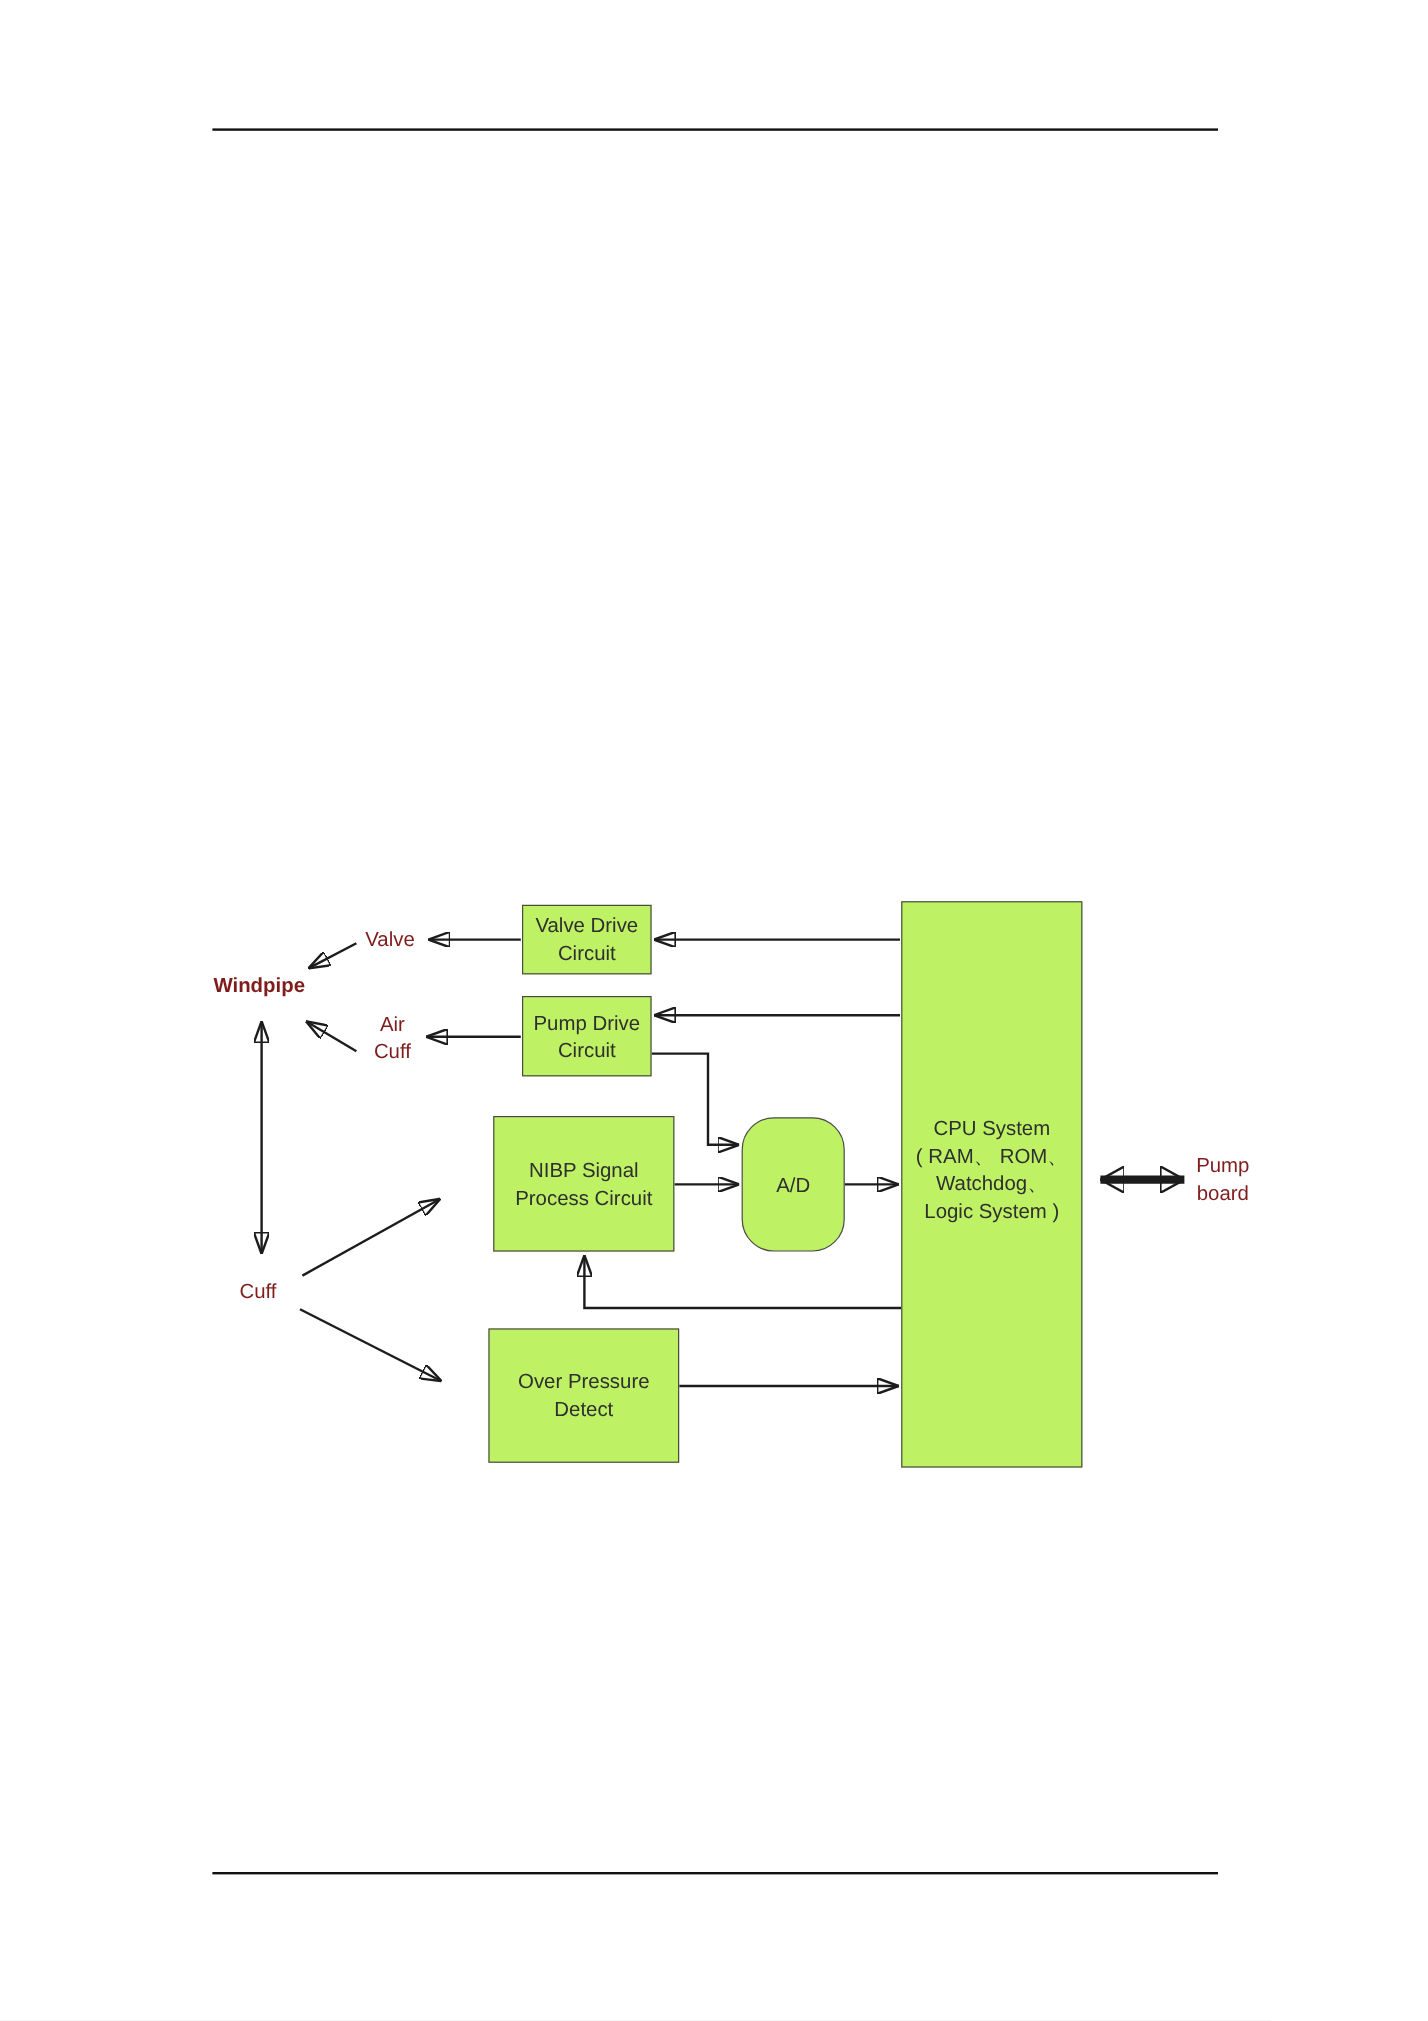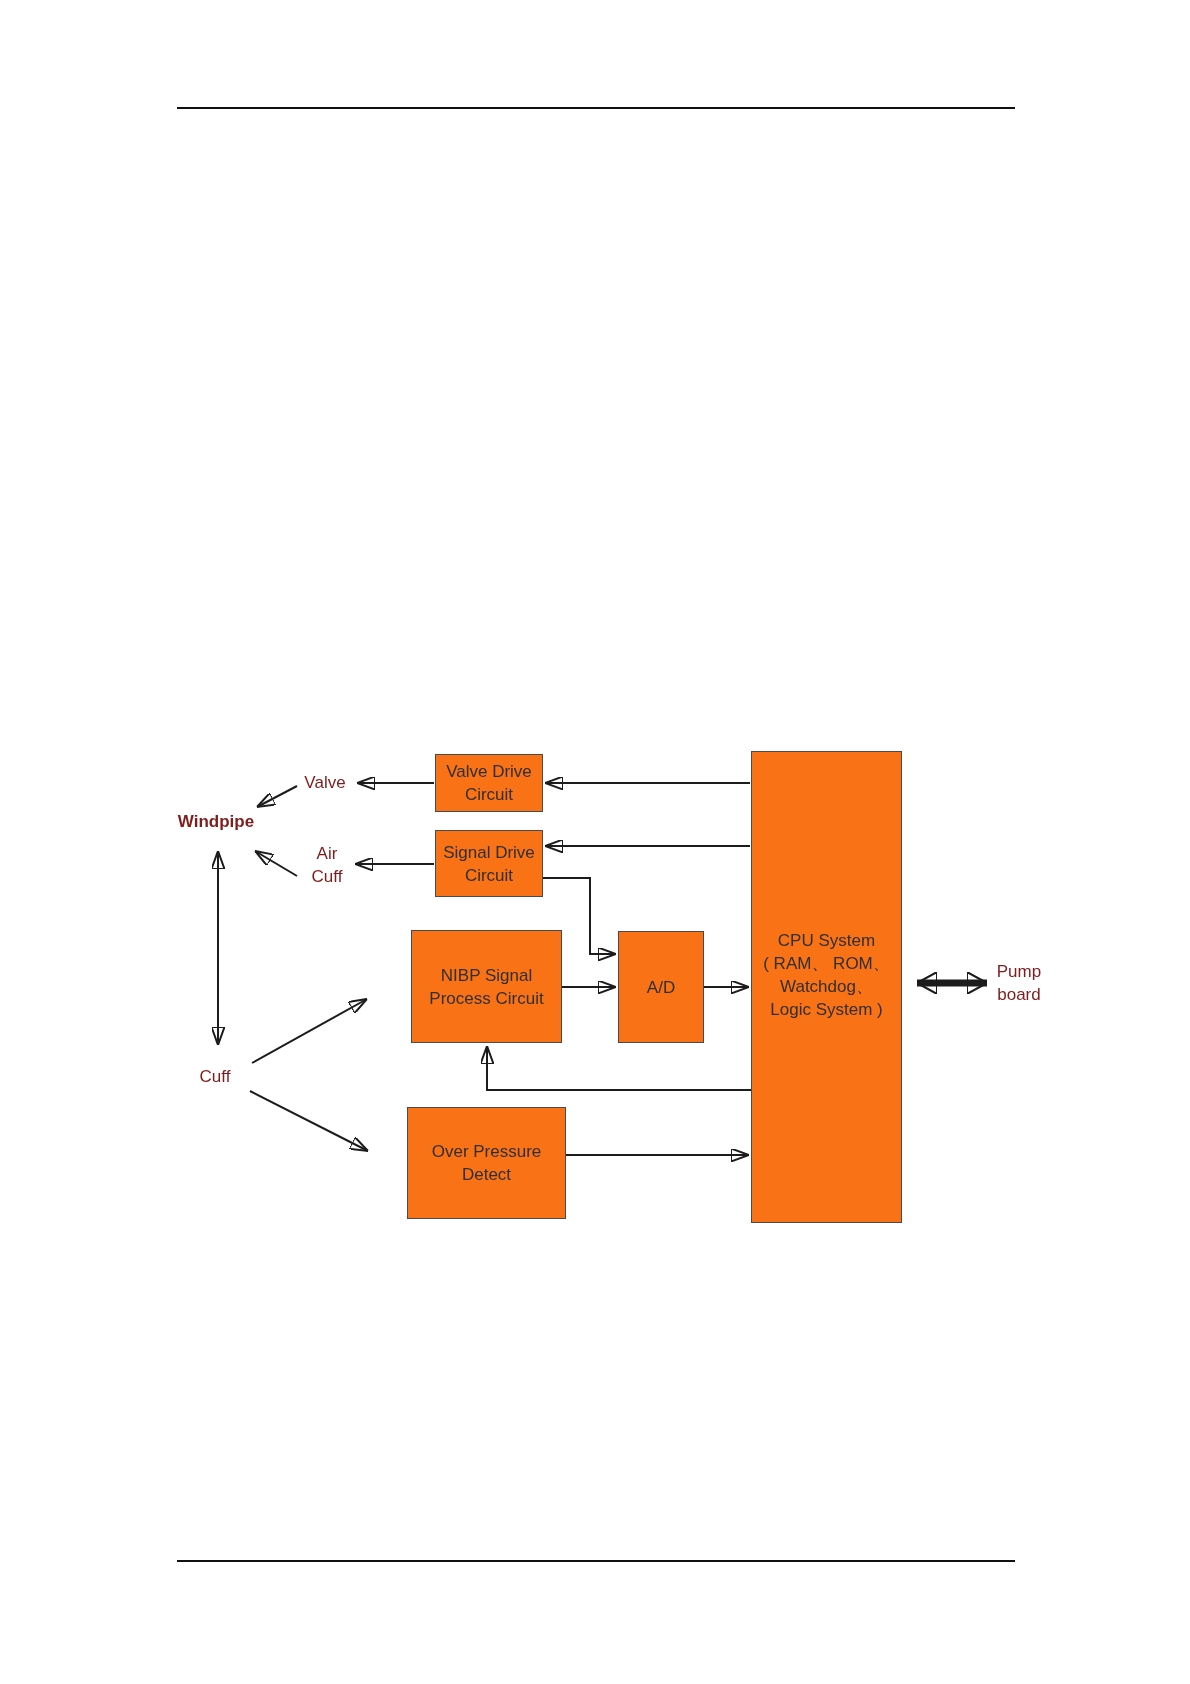--- a/index.html
+++ b/index.html
@@ -16,32 +16,32 @@
     position:absolute;
     left:177px;width:838px;height:2px;
     background:#111111;
   }
   .rule.top{top:107px;}
   .rule.bottom{top:1560px;}
 
   .dbox{
     position:absolute;
     border:1.5px solid #4a4a4a;
-    background:#f97316;
+    background:#bef264;
     display:flex;flex-direction:column;
     align-items:center;justify-content:center;
     text-align:center;
     font-size:17px;line-height:23px;
     color:#2f2f2f;
     box-sizing:border-box;
   }
   .box-valve-drive{left:435px;top:754px;width:108px;height:58px;}
   .box-motor-drive{left:435px;top:830px;width:108px;height:67px;}
   .box-nibp{left:411px;top:930px;width:151px;height:113px;}
-  .box-ad{left:618px;top:931px;width:86px;height:112px;}
+  .box-ad{left:618px;top:931px;width:86px;height:112px;border-radius:27px;}
   .box-cpu{left:751px;top:751px;width:151px;height:472px;justify-content:flex-start;}
   .box-cpu .cpu-text{margin-top:177px;}
   .box-overpressure{left:407px;top:1107px;width:159px;height:112px;}
 
   .flabel{
     position:absolute;
     text-align:center;
     font-size:17px;line-height:23px;
     color:#7f1d1d;
   }
@@ -91,21 +91,21 @@
     <line x1="566" y1="1155" x2="749" y2="1155" marker-end="url(#arr)"></line>
     <line class="thick" x1="917" y1="983" x2="987" y2="983" marker-start="url(#arrbig)" marker-end="url(#arrbig)"></line>
   </svg>
 
   <div class="dbox box-valve-drive">
     <span>Valve Drive</span>
     <span>Circuit</span>
   </div>
 
   <div class="dbox box-motor-drive">
-    <span>Signal Drive</span>
+    <span>Pump Drive</span>
     <span>Circuit</span>
   </div>
 
   <div class="dbox box-nibp">
     <span>NIBP Signal</span>
     <span>Process Circuit</span>
   </div>
 
   <div class="dbox box-ad">
     <span>A/D</span>

